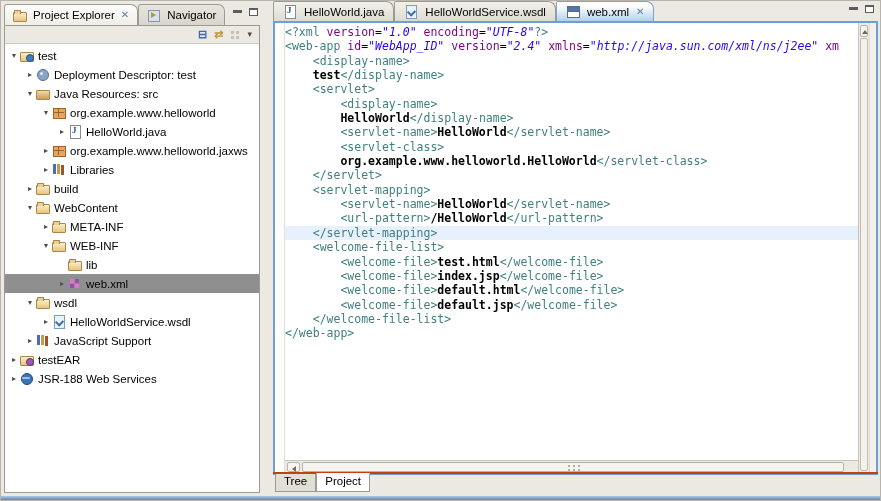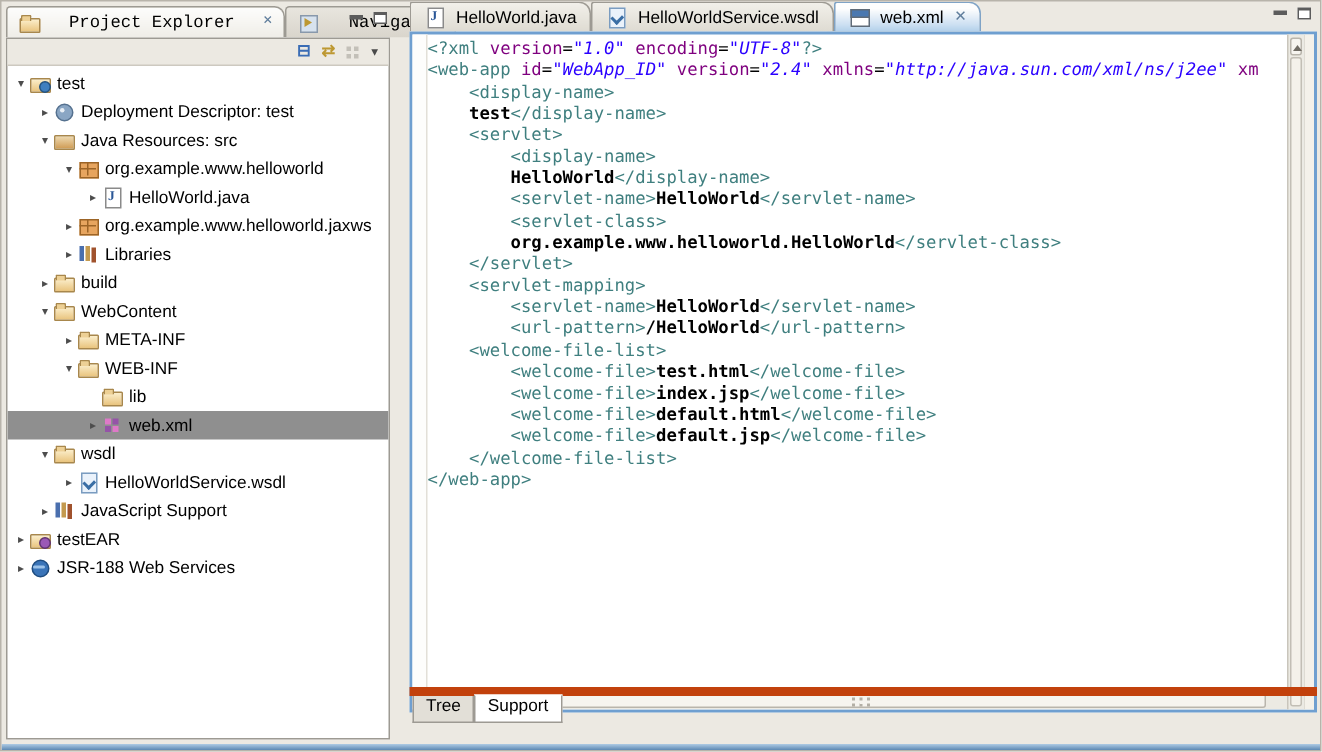--- a/index.html
+++ b/index.html
@@ -4,23 +4,23 @@
 <style>
   * { margin:0; padding:0; box-sizing:border-box; }
   html,body { background:#d6d3cc; }
   #window {
     position:relative; width:881px; height:501px;
     background:#ece9e2; overflow:hidden;
     font-family:"Liberation Sans",sans-serif; color:#000;
     border:1px solid #b8b4ab;
   }
   
-  .tab { display:flex; align-items:center; gap:16px; padding:0 8px; font-size:11.5px;
+  .tab { display:flex; align-items:center; gap:3px; padding:0 8px; font-size:11.5px;
          border:1px solid #9d9a93; border-bottom:none; border-radius:3px 7px 0 0;
-         background:linear-gradient(#e8e5de,#d9d5cc); height:21px; white-space:nowrap;font-family:Liberation Mono, monospace; }
+         background:linear-gradient(#e8e5de,#d9d5cc); height:21px; white-space:nowrap; }
   .tab.sel { background:linear-gradient(#fdfdfc,#efede7); }
   .etab { display:flex; align-items:center; gap:4px; padding:0 9px; font-size:11.5px;
           border:1px solid #9d9a93; border-bottom:none; border-radius:2px 8px 0 0;
           background:linear-gradient(#f2f0ea,#dedbd2); height:20px; white-space:nowrap; }
   .etab.sel { background:linear-gradient(#fefefe 20%,#cde0f2 75%,#b2d0ea);
               border-color:#7fa3c6; }
   .closex { font-size:10px; color:#5f7d9c; margin-left:3px; line-height:1; cursor:default; }
   
   .winbtns { position:absolute; display:flex; gap:7px; align-items:flex-start; }
   .wmin { width:9px; height:3px; background:#5c5c5c; margin-top:2px; }
@@ -121,22 +121,22 @@
                -5px 2px 0 #b3afa6,0 2px 0 #b3afa6,5px 2px 0 #b3afa6; }
   #vscroll { width:11px; background:#eceae3; border-left:1px solid #c9c5bc; position:relative; flex:none; }
   .vstep { position:absolute; top:2px; left:1px; right:1px; height:12px;
            background:#f6f4ef; border:1px solid #b9b5ac; border-radius:2px; }
   .vstep::after { content:""; position:absolute; left:1px; top:4px;
     border-bottom:4px solid #6f6b63; border-left:3px solid transparent; border-right:3px solid transparent; }
   .vthumb { position:absolute; top:15px; bottom:2px; left:1px; right:1px;
             background:#f4f1ea; border:1px solid #c2beb5; border-radius:2px; }
   #overview { width:7px; background:#f4f1ea; border-left:1px solid #dedbd3; flex:none; }
   
-  #ebottombar { position:absolute; left:0; right:0; bottom:0; height:38px;
-                border-top:6px solid #c2410c; display:flex; padding-left:2px; }
+  #ebottombar { position:absolute; left:0; right:0; bottom:0; height:24px;
+                border-top:2px solid #c2410c; display:flex; padding-left:2px; }
   .btab { padding:1px 8px 2px; font-size:11.5px; border:1px solid #9d9a93; border-top:none;
           background:#e2dfd7; height:18px; }
   .btab.sel { background:#fff; border-top:1px solid #fff; margin-top:-1px; height:19px; }
   
   #bottomstrip { position:absolute; left:0; right:0; bottom:0; height:4px;
                  background:linear-gradient(#aecbe4,#5d89b4); }
 </style>
 </head>
 <body>
 
@@ -293,20 +293,21 @@
             <div class="line"><span class="c-p">    </span><span class="c-g">&lt;servlet&gt;</span></div>
             <div class="line"><span class="c-p">        </span><span class="c-g">&lt;display-name&gt;</span></div>
             <div class="line"><span class="c-p">        </span><span class="c-b">HelloWorld</span><span class="c-g">&lt;/display-name&gt;</span></div>
             <div class="line"><span class="c-p">        </span><span class="c-g">&lt;servlet-name&gt;</span><span class="c-b">HelloWorld</span><span class="c-g">&lt;/servlet-name&gt;</span></div>
             <div class="line"><span class="c-p">        </span><span class="c-g">&lt;servlet-class&gt;</span></div>
             <div class="line"><span class="c-p">        </span><span class="c-b">org.example.www.helloworld.HelloWorld</span><span class="c-g">&lt;/servlet-class&gt;</span></div>
             <div class="line"><span class="c-p">    </span><span class="c-g">&lt;/servlet&gt;</span></div>
             <div class="line"><span class="c-p">    </span><span class="c-g">&lt;servlet-mapping&gt;</span></div>
             <div class="line"><span class="c-p">        </span><span class="c-g">&lt;servlet-name&gt;</span><span class="c-b">HelloWorld</span><span class="c-g">&lt;/servlet-name&gt;</span></div>
             <div class="line"><span class="c-p">        </span><span class="c-g">&lt;url-pattern&gt;</span><span class="c-b">/HelloWorld</span><span class="c-g">&lt;/url-pattern&gt;</span></div>
+            <div class="line hl"><span class="c-p">    </span><span class="c-g">&lt;/servlet-mapping&gt;</span></div>
             <div class="line"><span class="c-p">    </span><span class="c-g">&lt;welcome-file-list&gt;</span></div>
             <div class="line"><span class="c-p">        </span><span class="c-g">&lt;welcome-file&gt;</span><span class="c-b">test.html</span><span class="c-g">&lt;/welcome-file&gt;</span></div>
             <div class="line"><span class="c-p">        </span><span class="c-g">&lt;welcome-file&gt;</span><span class="c-b">index.jsp</span><span class="c-g">&lt;/welcome-file&gt;</span></div>
             <div class="line"><span class="c-p">        </span><span class="c-g">&lt;welcome-file&gt;</span><span class="c-b">default.html</span><span class="c-g">&lt;/welcome-file&gt;</span></div>
             <div class="line"><span class="c-p">        </span><span class="c-g">&lt;welcome-file&gt;</span><span class="c-b">default.jsp</span><span class="c-g">&lt;/welcome-file&gt;</span></div>
             <div class="line"><span class="c-p">    </span><span class="c-g">&lt;/welcome-file-list&gt;</span></div>
             <div class="line"><span class="c-g">&lt;/web-app&gt;</span></div>
           </div>
         <div id="hscroll">
           <span class="hstep"></span>
@@ -315,18 +316,18 @@
       </div>
       <div id="vscroll">
         <span class="vstep"></span>
         <span class="vthumb"></span>
       </div>
       <div id="overview"></div>
     </div>
 
     <div id="ebottombar">
         <div class="btab">Tree</div>
-        <div class="btab sel">Support</div>
+        <div class="btab sel">Project</div>
       </div>
   </div>
 
   <div id="bottomstrip"></div>
 </div>
 
 </body></html>

